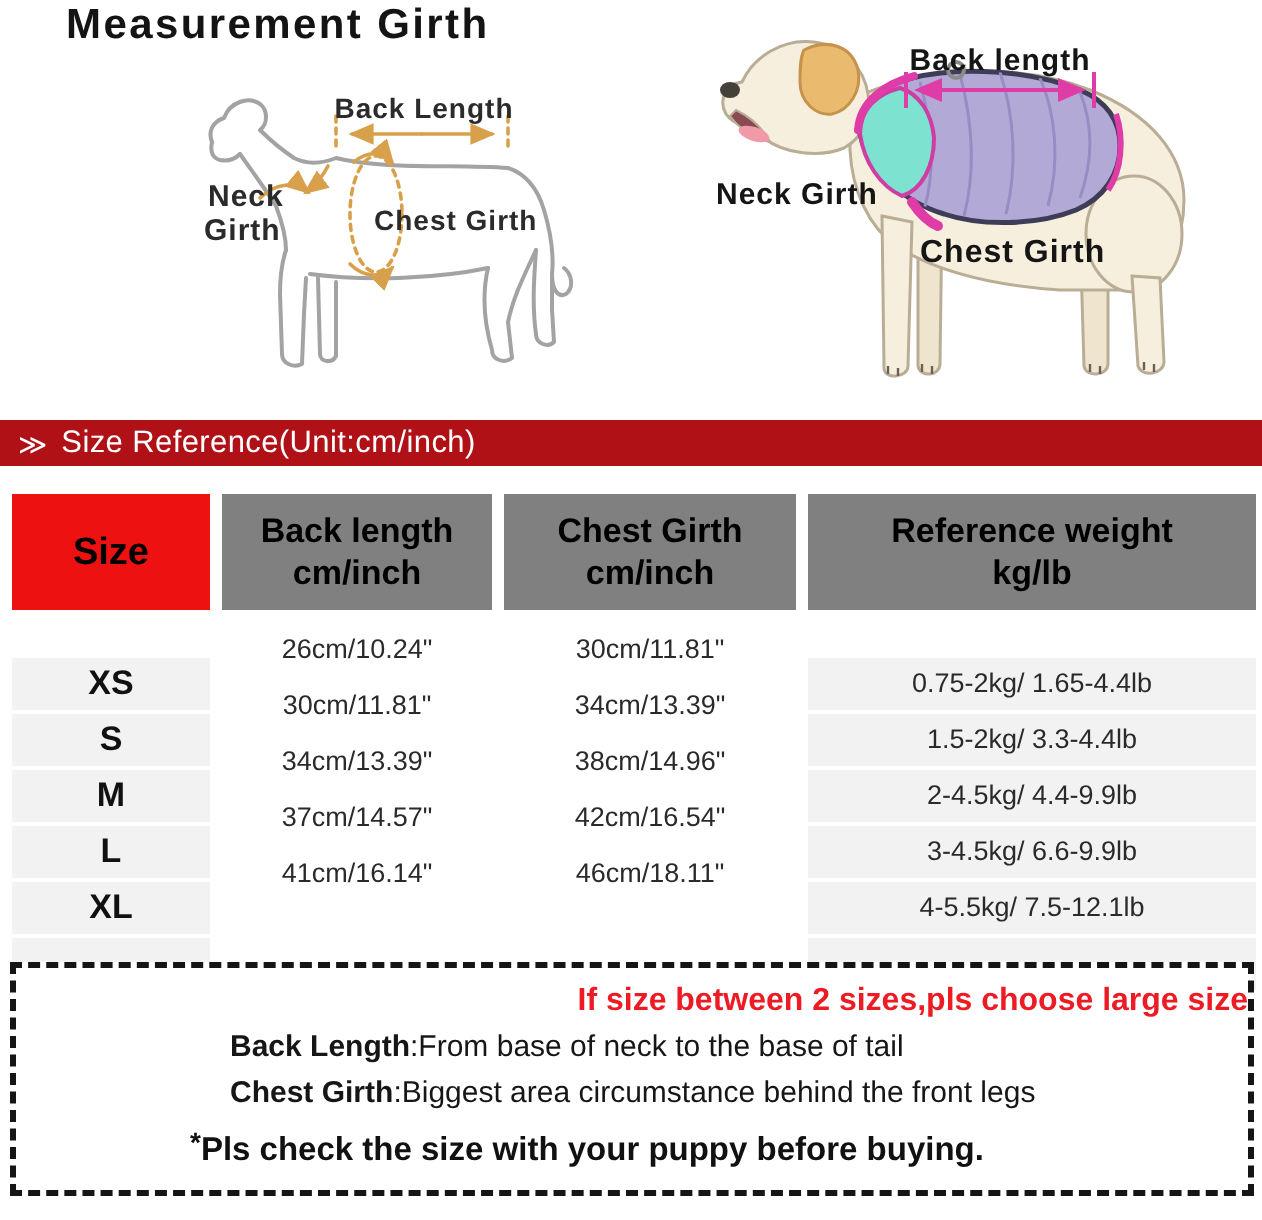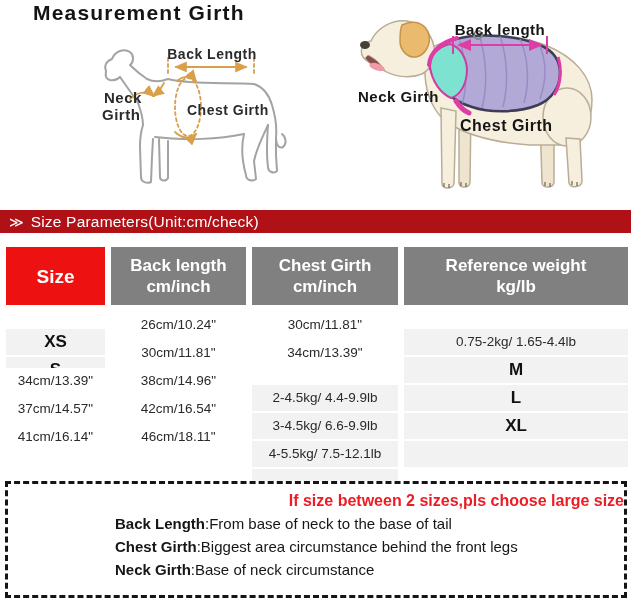--- a/index.html
+++ b/index.html
@@ -14,21 +14,21 @@
   svg text { font-family:"Liberation Sans", sans-serif; }
 
   .banner { position:absolute; left:0; top:210px; width:631px; height:23px;
     background:#b01116; color:#fff; display:flex; align-items:center;
     font-size:15.5px; font-weight:500; padding-left:9px; letter-spacing:0.2px; }
   .banner .chev { font-size:14px; margin-right:8px; letter-spacing:-1px; }
 
   .size-table { position:absolute; left:6px; top:247px; width:622px; display:grid;
     grid-template-columns:99px 135px 146px 224px; column-gap:6px;
     grid-template-rows:63px; grid-auto-rows:26px; row-gap:2px; }
-  .hcell { height:58px; background:#808080; color:#ffffff; display:flex; flex-direction:column;
+  .hcell { height:58px; background:#808080; color:#000000; display:flex; flex-direction:column;
     align-items:center; justify-content:center; font-weight:bold; font-size:17px; line-height:21px; }
   .hcell.size-h { background:#ee1111; font-size:19px; }
   .cell { height:26px; line-height:26px; text-align:center; font-size:13.5px; color:#2a2a2a;
     background:#fff; white-space:nowrap; }
   .cell.shade { background:#f2f2f2;margin-top:17px; }
   .cell.size-c { font-weight:bold; font-size:17px; color:#111; }
 
   .notes-box { position:absolute; left:5px; top:481px; width:622px; height:117px;
     border:3px dashed #151515; background:#fff; padding-top:5px; }
   .notes-headline { text-align:right; color:#ed1c24; font-weight:bold; font-size:16px;
@@ -142,21 +142,21 @@
   </g>
   <g fill="#151515" font-weight="600">
     <text x="170" y="30" font-size="15" text-anchor="middle" letter-spacing="0.5">Back length</text>
     <text x="28" y="97" font-size="15" letter-spacing="0.5">Neck Girth</text>
     <text x="130" y="126" font-size="16" letter-spacing="0.5">Chest Girth</text>
   </g>
 </svg>
 
 <div class="banner">
   <span class="chev">≫</span>
-  <span>Size Parameters(Unit:cm/check)</span>
+  <span>Size Reference(Unit:cm/inch)</span>
 </div>
 
 <div class="size-table">
   <div class="hcell size-h">Size</div>
   <div class="hcell">
     <span>Back length</span>
     <span>cm/inch</span>
   </div>
   <div class="hcell">
     <span>Chest Girth</span>
@@ -168,20 +168,21 @@
   </div>
 
   <div class="cell shade size-c">XS</div>
   <div class="cell">26cm/10.24"</div>
   <div class="cell">30cm/11.81"</div>
   <div class="cell shade">0.75-2kg/ 1.65-4.4lb</div>
 
   <div class="cell shade size-c">S</div>
   <div class="cell">30cm/11.81"</div>
   <div class="cell">34cm/13.39"</div>
+  <div class="cell shade">1.5-2kg/ 3.3-4.4lb</div>
 
   <div class="cell shade size-c">M</div>
   <div class="cell">34cm/13.39"</div>
   <div class="cell">38cm/14.96"</div>
   <div class="cell shade">2-4.5kg/ 4.4-9.9lb</div>
 
   <div class="cell shade size-c">L</div>
   <div class="cell">37cm/14.57"</div>
   <div class="cell">42cm/16.54"</div>
   <div class="cell shade">3-4.5kg/ 6.6-9.9lb</div>
@@ -198,16 +199,16 @@
 </div>
 
 <div class="notes-box">
   <div class="notes-headline">If size between 2 sizes,pls choose large size</div>
   <div class="note-line">
     <b>Back Length</b><span>:From base of neck to the base of tail</span>
   </div>
   <div class="note-line">
     <b>Chest Girth</b><span>:Biggest area circumstance behind the front legs</span>
   </div>
-  <div class="note-line">
-    <b>Neck Girth</b><span>:Base of neck circumstance</span>
+  <div class="notes-footer">
+    <span class="star">*</span><span>Pls check the size with your puppy before buying.</span>
   </div>
 </div>
 
 </body></html>

